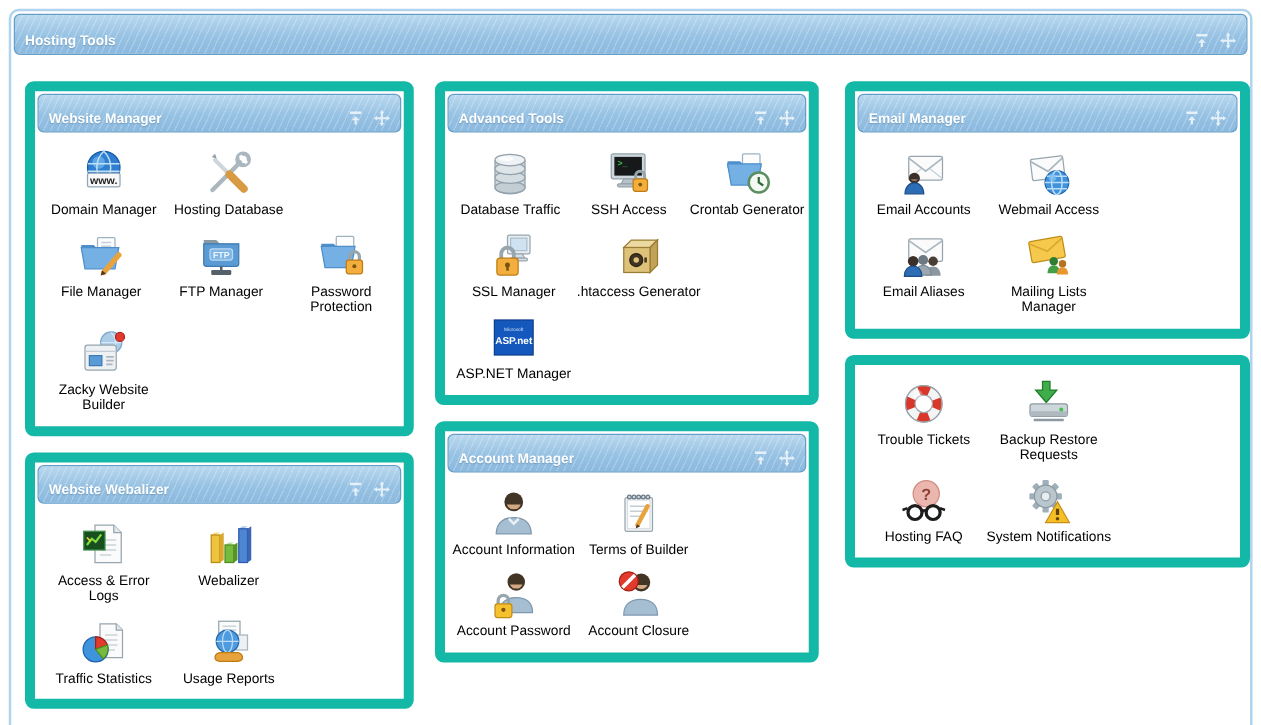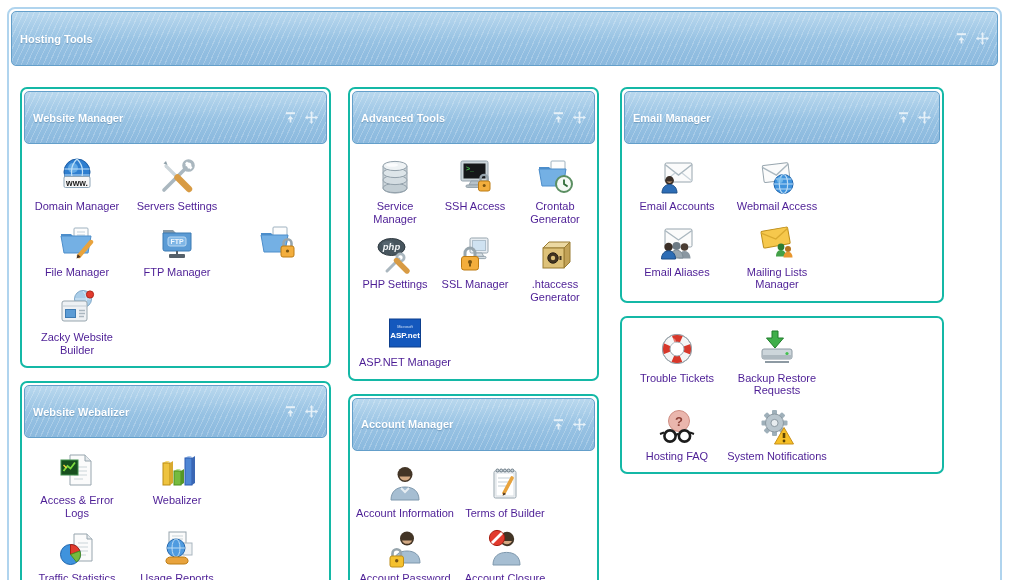--- a/index.html
+++ b/index.html
@@ -5,43 +5,43 @@
   html,body{margin:0;padding:0}
   body{
     width:1009px;height:580px;overflow:hidden;background:#fff;position:relative;
     font-family:"Liberation Sans",sans-serif;
   }
   .widget{
     position:absolute;left:7px;top:7px;width:991px;height:600px;
     border:2px solid #b0d4ee;border-radius:8px;background:#fff;
   }
   .bar{
-    display:flex;align-items:center;justify-content:space-between;
+    display:flex;align-items:flex-end;justify-content:space-between;
     color:#fff;font-size:11px;font-weight:bold;
-    border:1px solid #649fca;border-radius:5px;padding:15px 8px;height:22px;
+    border:1px solid #649fca;border-radius:5px;padding:4px 8px;height:22px;
     background:
       repeating-linear-gradient(115deg,rgba(255,255,255,.22) 0 1px,rgba(255,255,255,0) 1px 5px),
       linear-gradient(180deg,#b9d8ee,#97c2e3 55%,#8bb9de);
     text-shadow:0 1px 1px rgba(82,124,158,.55);
   }
   .main-bar{margin:2px;height:23px}
   .bar-icons{display:flex;gap:8px;align-items:center}
   .bar-icon{display:inline-flex;opacity:.85;cursor:pointer;line-height:0}
   .content{display:flex;align-items:flex-start;padding:19px 0 0 11px}
   .col{display:flex;flex-direction:column}
   .col-1{width:311px}
-  .col-2{width:251px;margin-left:17px}
+  .col-2{width:307px;margin-left:17px}
   .col-3{width:324px;margin-left:21px}
-  .panel{border:2px solid #14b8a6;border-radius:7px;background:#fff;margin-bottom:13px}
+  .panel{border:8px solid #14b8a6;border-radius:7px;background:#fff;margin-bottom:13px}
   .panel .bar{margin:2px;height:21px}
   .panel-body{padding:5px 2px 6px 5px}
   .prow{display:flex}
   .item{
     width:100px;display:flex;flex-direction:column;align-items:center;
-    text-decoration:none;color:#4c1d95;cursor:pointer;padding:6px 0 4px;
+    text-decoration:none;color:#000000;cursor:pointer;padding:6px 0 4px;
   }
   .item .icon,.item .icon svg{width:40px;height:40px;display:block}
   .item .label{font-size:11px;line-height:12.5px;text-align:center;margin-top:3px}
   svg text{font-family:"Liberation Sans",sans-serif}
 </style>
 </head>
 <body>
 
 <div class="widget">
   <div class="bar main-bar">
@@ -115,21 +115,21 @@
                 <span class="icon">
                   <svg viewBox="0 0 40 40">
                     <path d="M7 33L29 11" stroke="#aab7bf" stroke-width="3.6" stroke-linecap="round"></path>
                     <circle cx="31.5" cy="8.5" r="4.6" fill="none" stroke="#aab7bf" stroke-width="3.4"></circle>
                     <path d="M29 5.5l5.5 6" stroke="#fff" stroke-width="2.6"></path>
                     <path d="M9 9l12 12" stroke="#cdd6db" stroke-width="3.2" stroke-linecap="round"></path>
                     <path d="M20.5 20.5L32 32" stroke="#d89b44" stroke-width="6.4" stroke-linecap="round"></path>
                     <path d="M6.5 6.5l4 1.5-1.5-4z" fill="#8fa0a9"></path>
                   </svg>
                 </span>
-                <span class="label">Servers Settings</span>
+                <span class="label">Hosting Database</span>
               </a>
             </div>
             <div class="prow">
               <a class="item" href="#">
                 <span class="icon">
                   <svg viewBox="0 0 40 40">
                     <rect x="17" y="5" width="14" height="17" rx="1" fill="#fdfdfd" stroke="#9fb2c0"></rect>
                     <path d="M20 9h8M20 12h8M20 15h6" stroke="#c3d2dc" stroke-width="1.2"></path>
                     <path d="M4 11h10l3 3h13v2H4z" fill="#4d8ecb"></path>
                     <path d="M4 13h30l-3 17H7z" fill="#74b0e4" stroke="#4d8ecb"></path>
@@ -156,20 +156,21 @@
                 <span class="icon">
                   <svg viewBox="0 0 40 40">
                     <rect x="16" y="4" width="14" height="16" rx="1" fill="#fdfdfd" stroke="#9fb2c0"></rect>
                     <path d="M4 10h10l3 3h14v2H4z" fill="#4d8ecb"></path>
                     <path d="M4 12h27l-3 17H7z" fill="#74b0e4" stroke="#4d8ecb"></path>
                     <path d="M26.5 23.5v-3.2a4 4 0 018 0v3.2" fill="none" stroke="#97a5ad" stroke-width="2.6"></path>
                     <rect x="24" y="23" width="13" height="11" rx="2" fill="#f3ae3d" stroke="#bd7c14"></rect>
                     <circle cx="30.5" cy="28" r="1.6" fill="#7a5410"></circle>
                   </svg>
                 </span>
+                <span class="label">Password Protection</span>
               </a>
             </div>
             <div class="prow">
               <a class="item" href="#">
                 <span class="icon">
                   <svg viewBox="0 0 40 40">
                     <circle cx="26" cy="11" r="8.5" fill="#aacde8" stroke="#7fa8c9"></circle>
                     <path d="M18 11h16M26 3a12 12 0 010 17" stroke="#d6e8f6" fill="none"></path>
                     <circle cx="33" cy="6.5" r="3.6" fill="#e23b2e" stroke="#b12317"></circle>
                     <rect x="5" y="13" width="25" height="20" rx="2" fill="#eef1f4" stroke="#97a5ae"></rect>
@@ -364,21 +365,21 @@
                 <span class="icon">
                   <svg viewBox="0 0 40 40">
                     <path d="M8 9v22c0 2.8 5.4 5 12 5s12-2.2 12-5V9" fill="#cdd6db" stroke="#93a1ab"></path>
                     <ellipse cx="20" cy="31" rx="12" ry="4.6" fill="#c3ced4" stroke="#93a1ab"></ellipse>
                     <ellipse cx="20" cy="23" rx="12" ry="4.6" fill="#d4dde2" stroke="#93a1ab"></ellipse>
                     <ellipse cx="20" cy="16" rx="12" ry="4.6" fill="#dde5e9" stroke="#93a1ab"></ellipse>
                     <ellipse cx="20" cy="9" rx="12" ry="4.6" fill="#eef2f4" stroke="#93a1ab"></ellipse>
                     <ellipse cx="17" cy="8" rx="6" ry="1.8" fill="#fbfcfd"></ellipse>
                   </svg>
                 </span>
-                <span class="label">Service Manager</span>
+                <span class="label">Database Traffic</span>
               </a>
               <a class="item" href="#">
                 <span class="icon">
                   <svg viewBox="0 0 40 40">
                     <rect x="6" y="4" width="27" height="20" rx="1.6" fill="#cdd6db" stroke="#93a1ab"></rect>
                     <rect x="8.5" y="6.5" width="22" height="15" fill="#16181a"></rect>
                     <text x="11" y="14" font-size="7" font-weight="bold" fill="#46c04a" font-family="Liberation Mono,monospace">&gt;_</text>
                     <path d="M16 24h7l2 4H14z" fill="#b7c2c9" stroke="#93a1ab"></path>
                     <rect x="11" y="28" width="17" height="2.4" rx="1.2" fill="#b7c2c9" stroke="#93a1ab"></rect>
                     <path d="M25.5 24.5v-3a3.6 3.6 0 017.2 0v3" fill="none" stroke="#97a5ad" stroke-width="2.4"></path>
@@ -395,33 +396,20 @@
                     <path d="M4 10h10l3 3h14v2H4z" fill="#4d8ecb"></path>
                     <path d="M4 12h27l-3 17H7z" fill="#74b0e4" stroke="#4d8ecb"></path>
                     <circle cx="29" cy="27" r="8" fill="#f4f9f4" stroke="#5b8f62" stroke-width="2"></circle>
                     <path d="M29 22.5V27l3.6 2.4" fill="none" stroke="#2e6b37" stroke-width="1.8"></path>
                   </svg>
                 </span>
                 <span class="label">Crontab Generator</span>
               </a>
             </div>
             <div class="prow">
-              <a class="item" href="#">
-                <span class="icon">
-                  <svg viewBox="0 0 40 40">
-                    <ellipse cx="16.5" cy="12" rx="13.5" ry="8.5" fill="#47555e" stroke="#2f3a41"></ellipse>
-                    <ellipse cx="13" cy="9" rx="6" ry="3" fill="#5d6c76" opacity=".7"></ellipse>
-                    <text x="16.5" y="15" font-size="9.5" font-weight="bold" font-style="italic" fill="#f2f5f7" text-anchor="middle">php</text>
-                    <path d="M12 36l12-12" stroke="#aab7bf" stroke-width="3" stroke-linecap="round"></path>
-                    <circle cx="25.5" cy="22.5" r="3.6" fill="none" stroke="#aab7bf" stroke-width="2.8"></circle>
-                    <path d="M21.5 25.5L32 36" stroke="#d89b44" stroke-width="5.4" stroke-linecap="round"></path>
-                  </svg>
-                </span>
-                <span class="label">PHP Settings</span>
-              </a>
               <a class="item" href="#">
                 <span class="icon">
                   <svg viewBox="0 0 40 40">
                     <rect x="15" y="3" width="18" height="15" rx="1.5" fill="#e9eef3" stroke="#97a5ae"></rect>
                     <rect x="17.5" y="5.5" width="13" height="10" fill="#cfe2f1" stroke="#aebfcc"></rect>
                     <path d="M21 18h6l1.6 3.4h-9.2z" fill="#d6dee4" stroke="#97a5ae"></path>
                     <rect x="17" y="21.4" width="14" height="2.2" rx="1.1" fill="#d6dee4" stroke="#97a5ae"></rect>
                     <path d="M10 22v-4a5 5 0 0110 0v4" fill="none" stroke="#97a5ad" stroke-width="3"></path>
                     <rect x="6.5" y="21.5" width="17" height="13.5" rx="2.5" fill="#f3ae3d" stroke="#bd7c14"></rect>
                     <circle cx="15" cy="27" r="2" fill="#7a5410"></circle>

